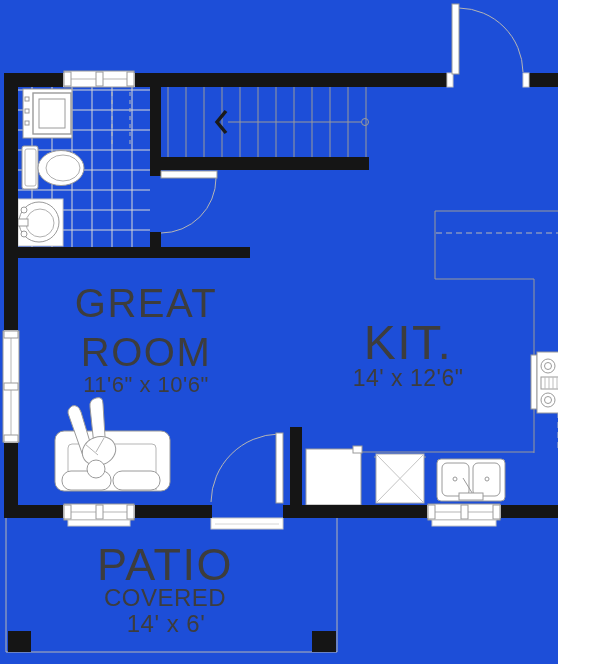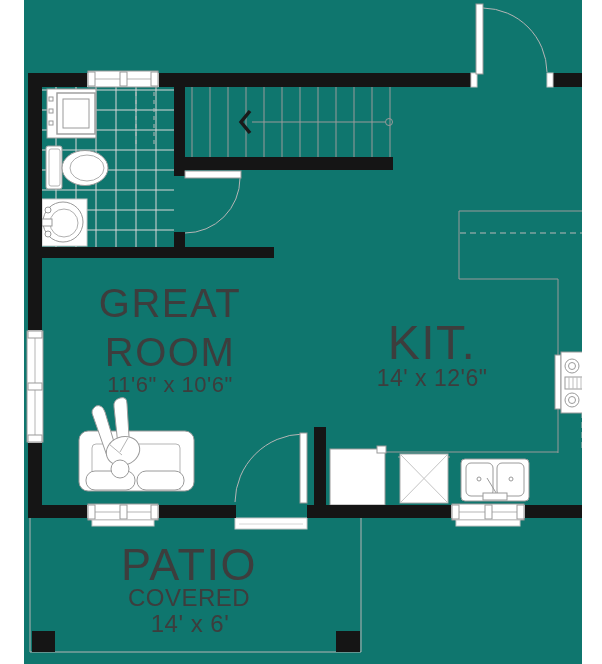--- a/index.html
+++ b/index.html
@@ -1,17 +1,17 @@
 <!DOCTYPE html>
 <html><head>
 <meta charset="utf-8">
 <style>
   html,body{margin:0;padding:0;background:#ffffff;}
-  #stage{position:relative;width:558px;height:664px;background:#0f766e;overflow:hidden;
-         font-family:"Liberation Sans", sans-serif;margin-left:24px;}
+  #stage{position:relative;width:558px;height:664px;background:#1d4ed8;overflow:hidden;
+         font-family:"Liberation Sans", sans-serif;}
   svg{display:block;}
   text{fill:#3d3d3d;font-family:"Liberation Sans", sans-serif;}
   .room-name{letter-spacing:1.5px;}
   .dim{letter-spacing:0.5px;}
 </style>
 </head>
 <body>
 
 <div id="stage">
 <svg width="602" height="664" viewBox="0 0 602 664">

